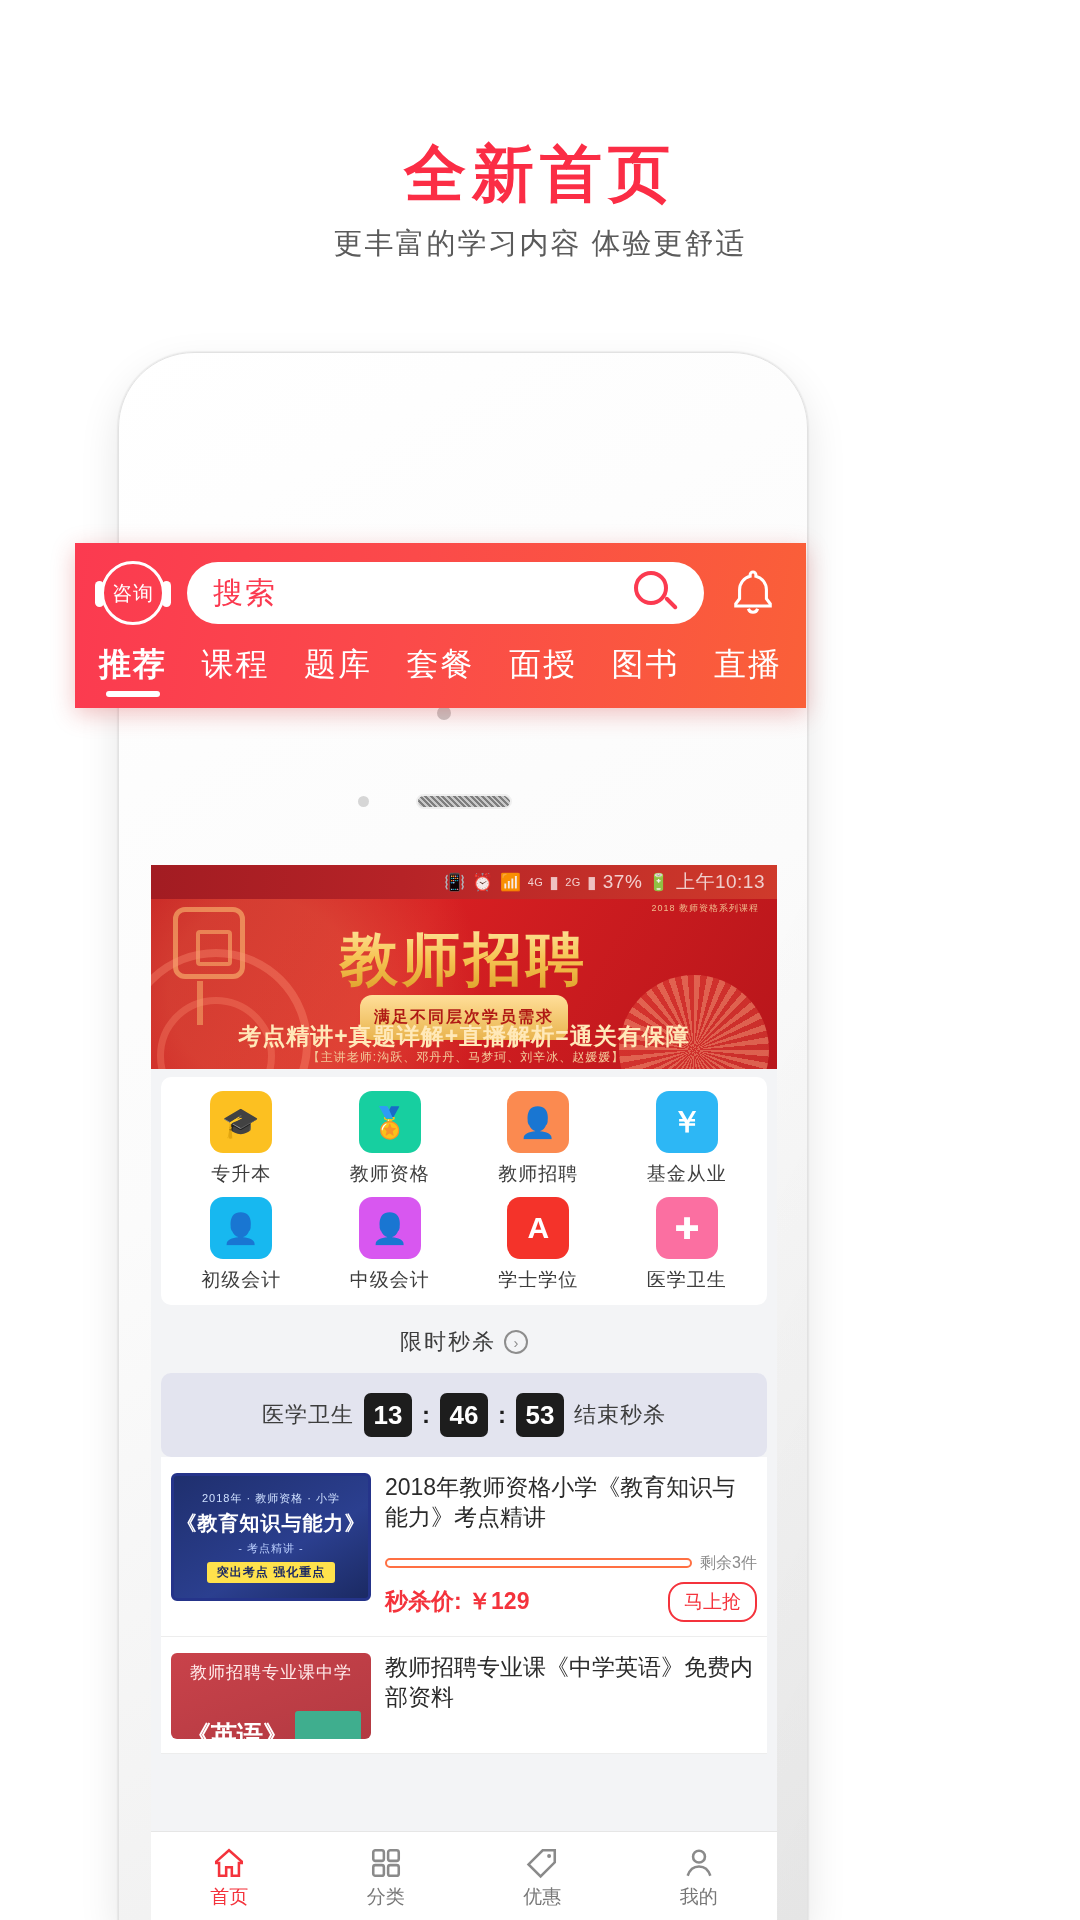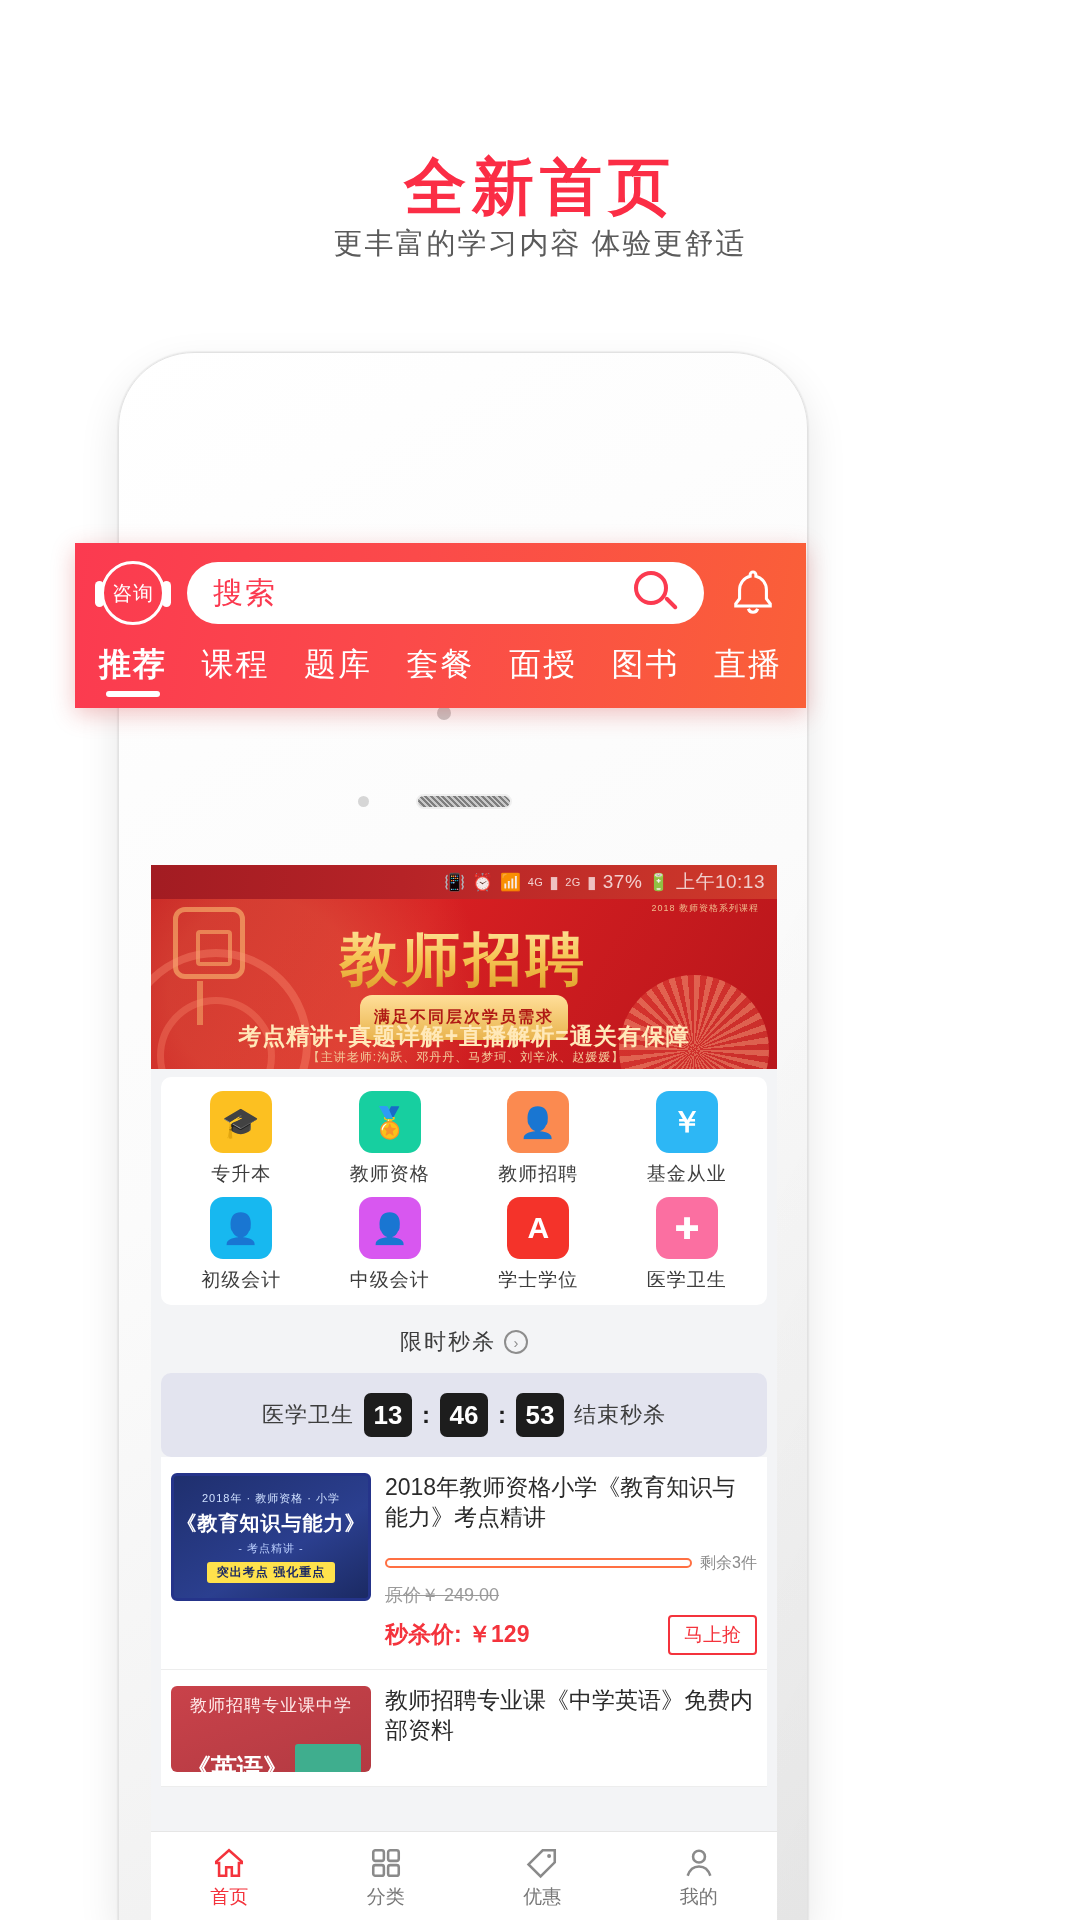--- a/index.html
+++ b/index.html
@@ -6,21 +6,21 @@
   html, body {
     width: 1080px; height: 1920px;
     background: #ffffff;
     font-family: "Liberation Sans", "DejaVu Sans", sans-serif;
     overflow: hidden;
   }
   .page { position: relative; width: 1080px; height: 1920px; background: #fff; }
 
   
   .promo-title {
-    position: absolute; top: 145px; left: 0; width: 1080px;
+    position: absolute; top: 132px; left: 0; width: 1080px;
     text-align: center;
     font-size: 62px; font-weight: bold; letter-spacing: 6px;
     color: #fb2d45;
   }
   .promo-sub {
     position: absolute; top: 224px; left: 0; width: 1080px;
     text-align: center;
     font-size: 29px; color: #5b5b5b; letter-spacing: 2px;
   }
 
@@ -192,21 +192,21 @@
   }
   .prod-body { flex:1; display:flex; flex-direction:column; }
   .prod-title { font-size:23px; color:#2b2b2b; line-height:1.3; }
   .stock-row { display:flex; align-items:center; gap:8px; margin-top:20px; }
   .stock-bar { flex:1; height:10px; border-radius:6px; border:2px solid #ff7043; background:#fff; }
   .stock-txt { font-size:16px; color:#8a8a8a; }
   .orig-price { font-size:18px; color:#9a9a9a; text-decoration:line-through; margin-top:9px; }
   .price-row { display:flex; align-items:center; justify-content:space-between; margin-top:8px; }
   .sk-price { font-size:23px; color:#f4333c; font-weight:bold; }
   .buy-btn {
-    border:2px solid #f4333c; color:#f4333c; border-radius:4px;
+    border:2px solid #f4333c; color:#f4333c; border-radius:16px;
     font-size:19px; padding:5px 14px; background:#fff;
   }
   .prod2-thumb {
     width:200px; height:86px; border-radius:6px; flex:0 0 200px;
     background: linear-gradient(160deg,#c9424a 0%,#b33a42 100%);
     display:flex; align-items:flex-start; justify-content:center;
     padding-top:8px; overflow:hidden; position:relative;
   }
   .p2-t { font-size:17px; color:#ffe9e9; letter-spacing:1px; }
   .p2-b { position:absolute; left:14px; bottom:-14px; font-size:26px; font-weight:bold; color:#fff; }
@@ -360,21 +360,20 @@
           <div class="pt-main">《教育知识与能力》</div>
           <div class="pt-sub">- 考点精讲 -</div>
           <div class="pt-badge">突出考点 强化重点</div>
         </div>
         <div class="prod-body">
           <div class="prod-title">2018年教师资格小学《教育知识与能力》考点精讲</div>
           <div class="stock-row">
             <div class="stock-bar"></div>
             <div class="stock-txt">剩余3件</div>
           </div>
-          <div class="orig-price">原价￥ 249.00</div>
           <div class="price-row">
             <span class="sk-price">秒杀价: ￥129</span>
             <span class="buy-btn">马上抢</span>
           </div>
         </div>
       </div>
 
       <div class="prod">
         <div class="prod2-thumb">
           <div class="p2-t">教师招聘专业课中学</div>

